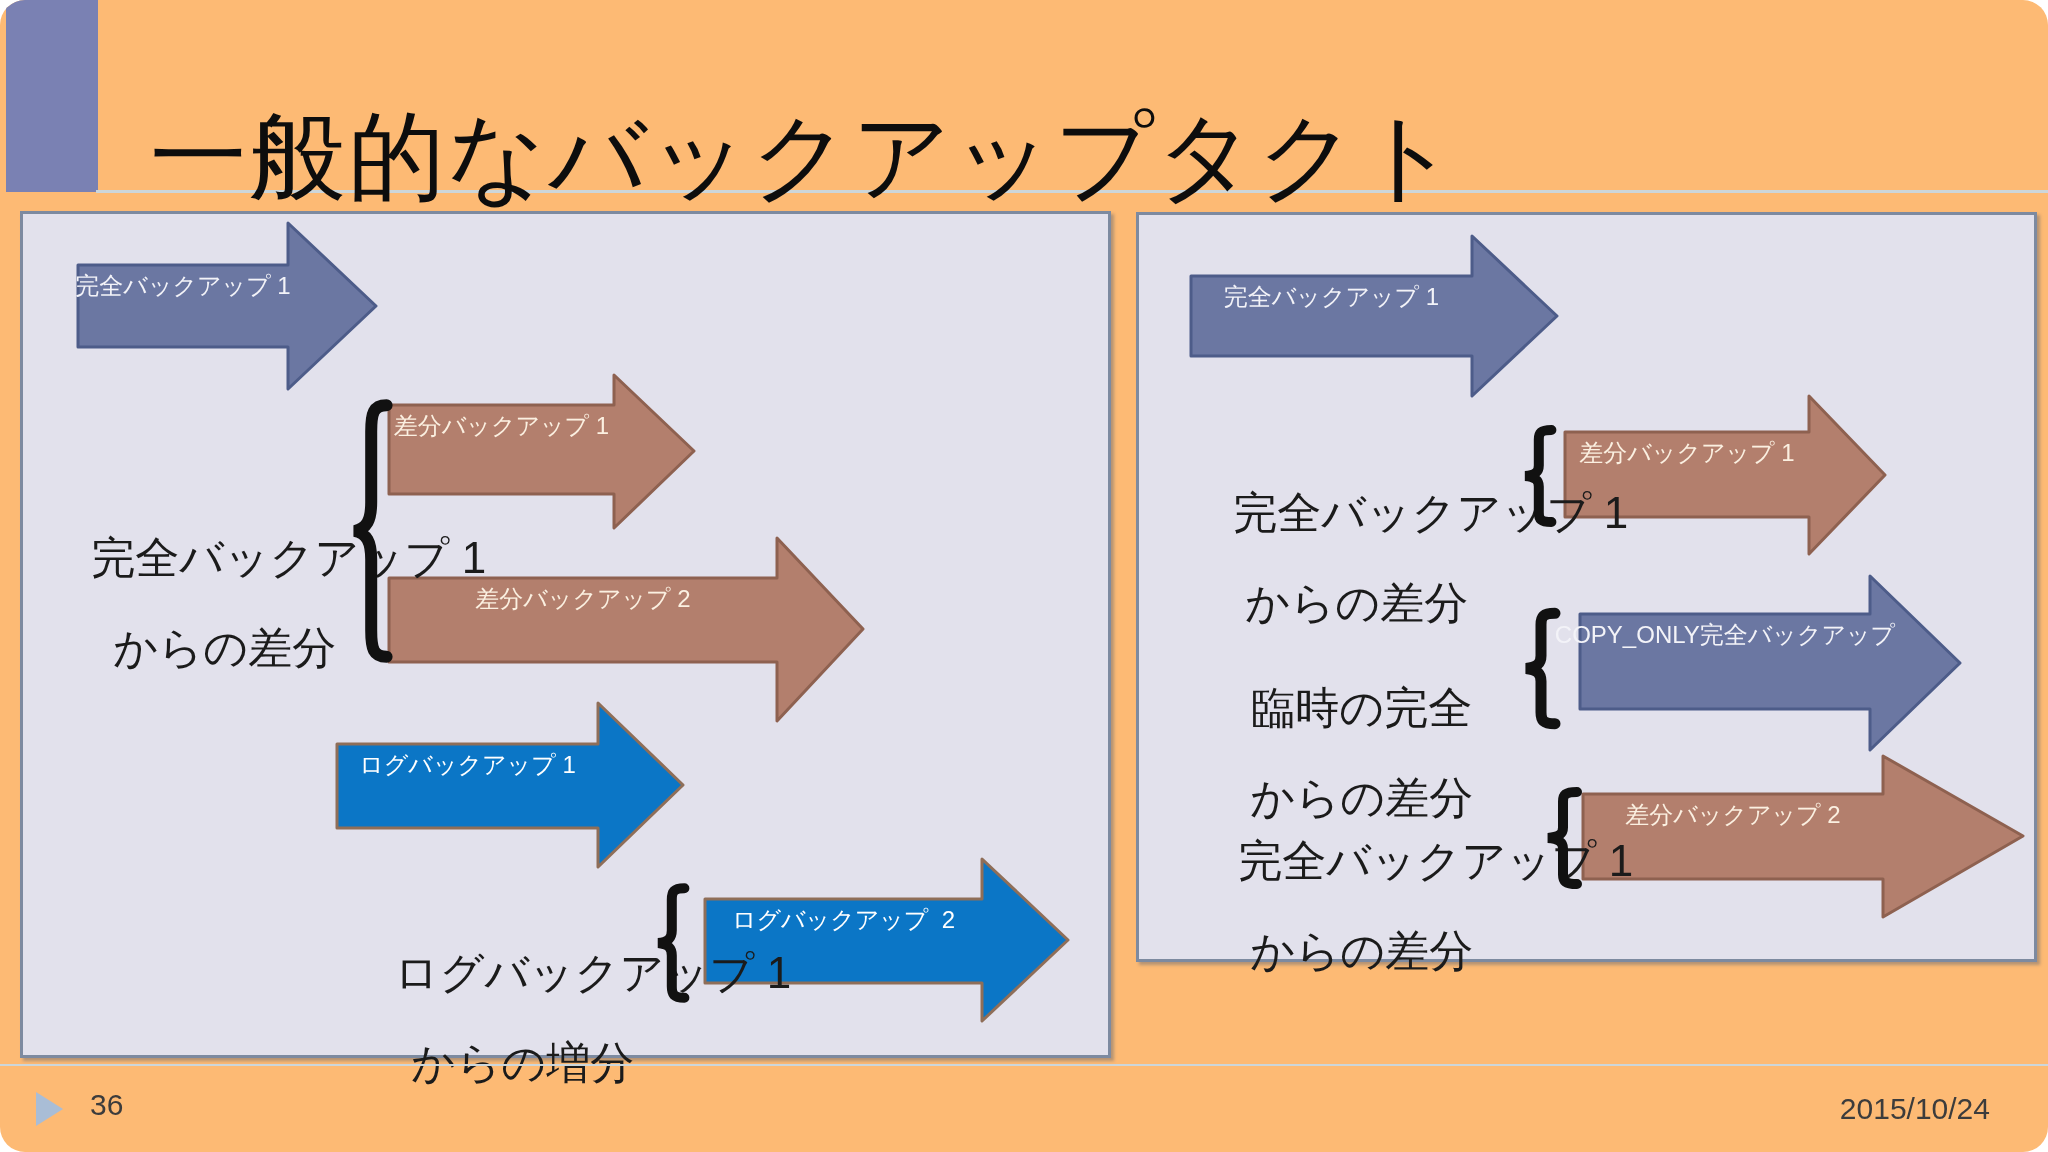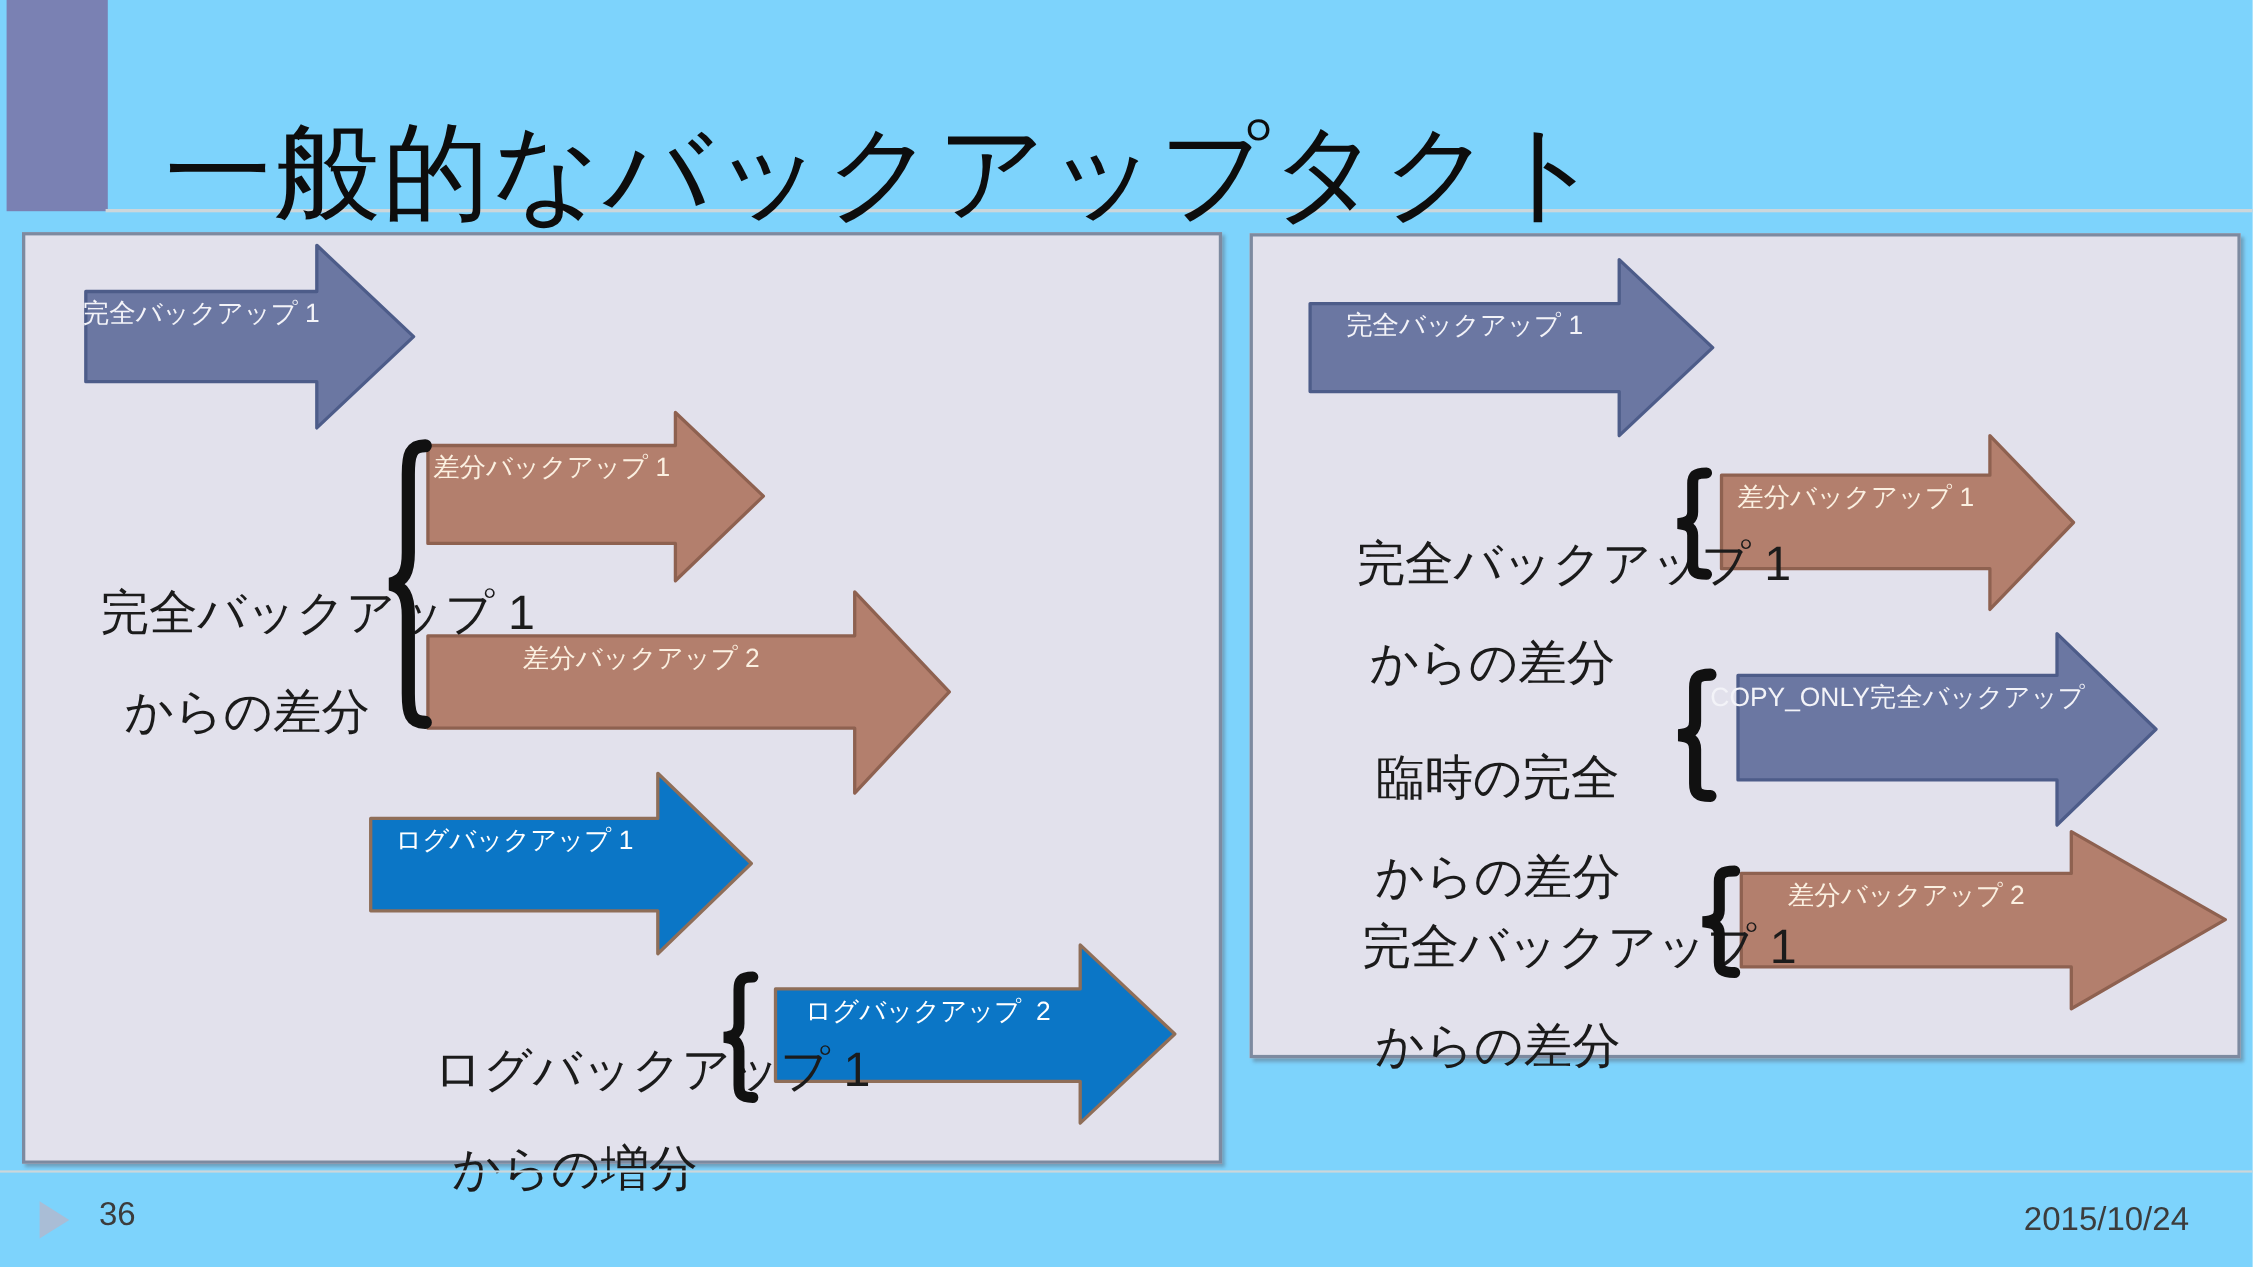--- a/index.html
+++ b/index.html
@@ -1,19 +1,20 @@
 <!DOCTYPE html>
 <html><head>
 <meta charset="utf-8">
 <style>
   html,body{margin:0;padding:0;background:#ffffff;}
   .slide{
     position:relative;width:2048px;height:1152px;overflow:hidden;
-    background:#7dd3fc;
+    background:#fdba74;
     font-family:"Liberation Sans","DejaVu Sans",sans-serif;
+    border-radius:25px;
   }
   .title-block{position:absolute;left:6px;top:0;width:92px;height:192px;background:#7a81b3;}
   .title-rule{position:absolute;left:96px;top:190px;width:1952px;height:3px;background:#ccd6da;}
   .page-title{
     position:absolute;left:150px;top:14px;width:1500px;height:160px;
     font-size:97px;letter-spacing:2px;color:#0d0d0d;white-space:nowrap;
     display:flex;align-items:center;font-weight:400;
   }
   .panel{
     position:absolute;background:#e2e1ec;border:3px solid #7d8aa0;

